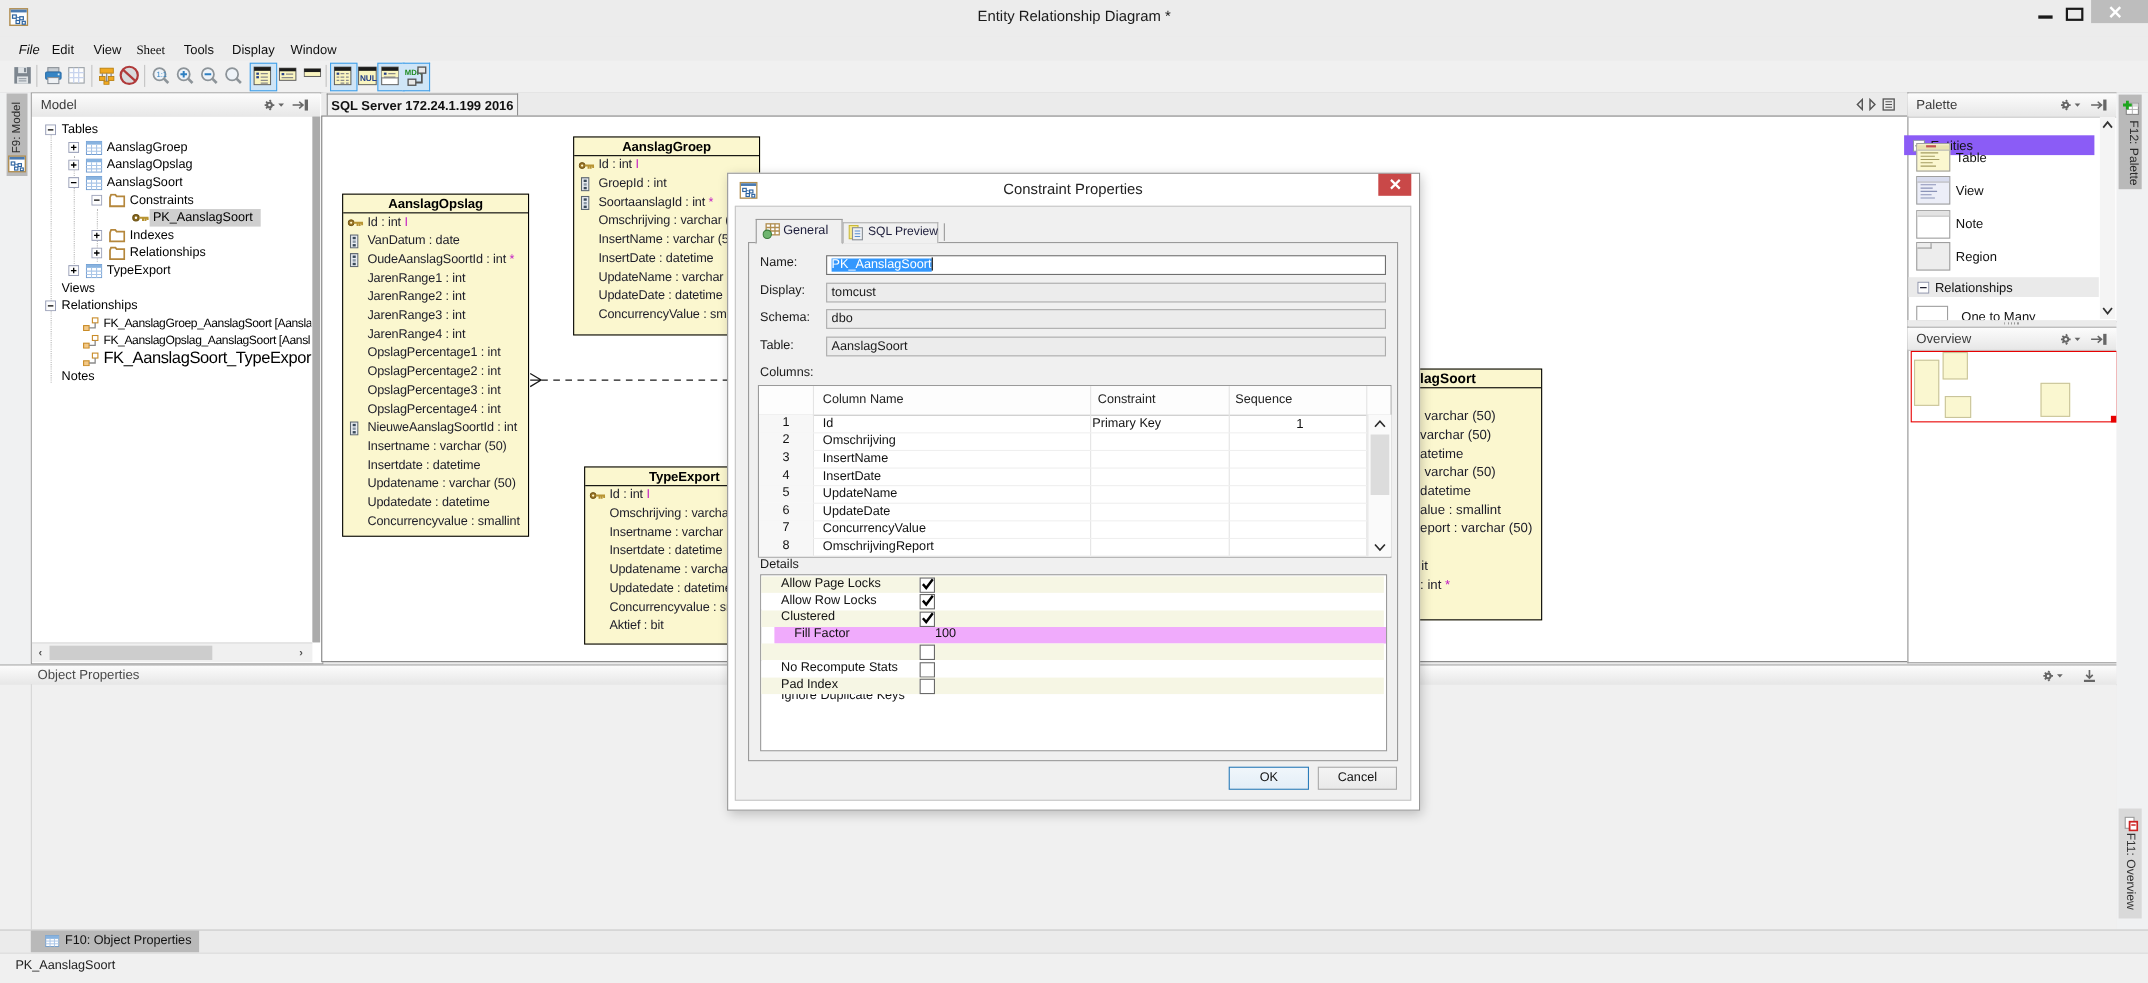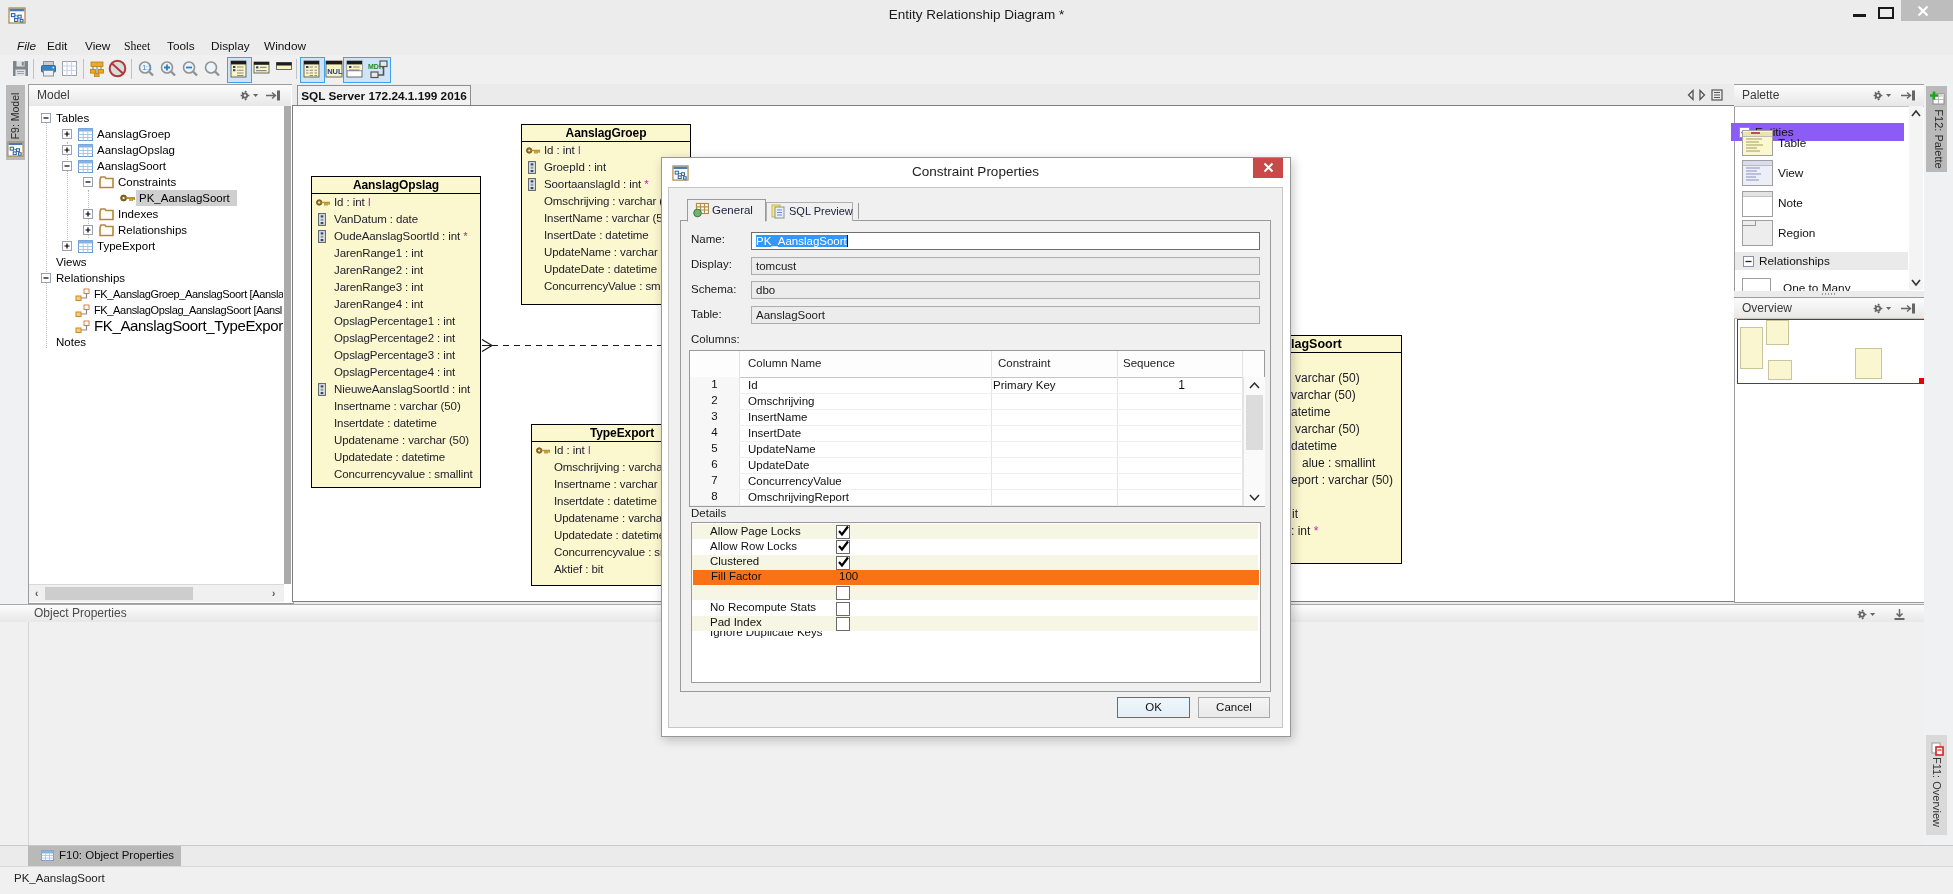--- a/index.html
+++ b/index.html
@@ -397,21 +397,21 @@
 
 <div class="entity" style="left:1240px;top:335px;width:160px;height:227px;">
  <span class="etitle">&nbsp;</span>
 </div>
 <div class="ab" style="left:1291px;top:337px;font-weight:bold;font-size:12.5px;color:#000;">lagSoort</div>
 <div class="ab" style="left:1295px;top:371px;font-size:12px;color:#1c1c28;">varchar (50)</div>
 <div class="ab" style="left:1291px;top:388px;font-size:12px;color:#1c1c28;">varchar (50)</div>
 <div class="ab" style="left:1291px;top:405px;font-size:12px;color:#1c1c28;">atetime</div>
 <div class="ab" style="left:1295px;top:422px;font-size:12px;color:#1c1c28;">varchar (50)</div>
 <div class="ab" style="left:1291px;top:439px;font-size:12px;color:#1c1c28;">datetime</div>
-<div class="ab" style="left:1291px;top:456px;font-size:12px;color:#1c1c28;margin-left:11px;">alue : smallint</div>
+<div class="ab" style="left:1291px;top:456px;font-size:12px;color:#1c1c28;">alue : smallint</div>
 <div class="ab" style="left:1291px;top:473px;font-size:12px;color:#1c1c28;">eport : varchar (50)</div>
 <div class="ab" style="left:1292px;top:507px;font-size:12px;color:#1c1c28;">it</div>
 <div class="ab" style="left:1291px;top:524px;font-size:12px;color:#1c1c28;">: int <span class="mag">*</span></div>
 
 <div class="ab" style="left:1734px;top:84px;width:190px;height:207px;background:#fff;border:1px solid #9c9c9c;border-right:none;"></div>
 <div class="phead" style="left:1734px;top:85px;width:190px;height:21px;">
     <span class="t">Palette</span>
  <svg style="position:absolute;right:30px;top:4px" width="22" height="13" viewBox="0 0 22 13">
       <path d="M6 2 l1.4 1.4 M6 11 l1.4-1.4 M1.6 6.5 h2 M10.4 6.5 h-2 M2.9 3.4 l1.4 1.4 M2.9 9.6 l1.4-1.4" stroke="#666" stroke-width="1.6"></path>
       <circle cx="6" cy="6.5" r="3.1" fill="#666"></circle>
@@ -663,21 +663,21 @@
       </div>
     </div>
     <div style="position:absolute;left:0;top:31.6px;width:566px;height:15px;background:#f6f6e4;">
       <div style="position:absolute;left:18px;top:0.5px;font-size:11.5px;color:#111;">Clustered</div>
       <div class="chk" style="left:144px;top:1px;">
         <svg width="15" height="15" viewBox="0 0 15 15">
           <path d="M3 7 L6 10.5 L12 2.5" fill="none" stroke="#000" stroke-width="2.2"></path>
         </svg>
       </div>
     </div>
-    <div style="position:absolute;left:1px;top:46.900000000000006px;width:566px;height:15px;background:#f97316;">
+    <div style="position:absolute;left:12px;top:46.900000000000006px;width:566px;height:15px;background:#f0abfc;">
       <div style="position:absolute;left:18px;top:0.5px;font-size:11.5px;color:#111;">Fill Factor</div>
       <div style="position:absolute;left:146px;top:0.5px;font-size:11.5px;color:#111;">100</div>
     </div>
     <div style="position:absolute;left:0;top:62.2px;width:566px;height:15px;background:#f6f6e4;">
       <div style="position:absolute;left:18px;top:0.5px;font-size:11.5px;color:#111;margin-top:40px;">Ignore Duplicate Keys</div>
       <div class="chk" style="left:144px;top:1px;"></div>
     </div>
     <div style="position:absolute;left:0;top:77.5px;width:566px;height:15px;background:#ffffff;">
       <div style="position:absolute;left:18px;top:0.5px;font-size:11.5px;color:#111;">No Recompute Stats</div>
       <div class="chk" style="left:144px;top:1px;"></div>

